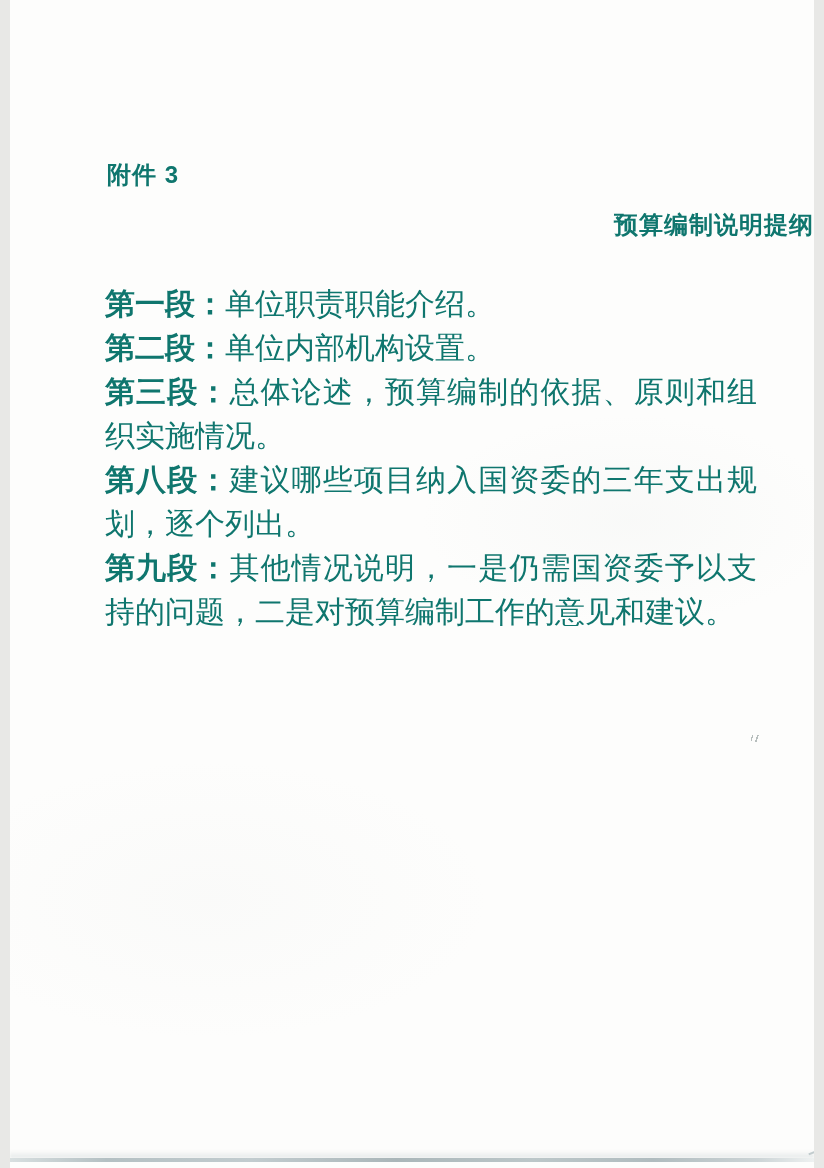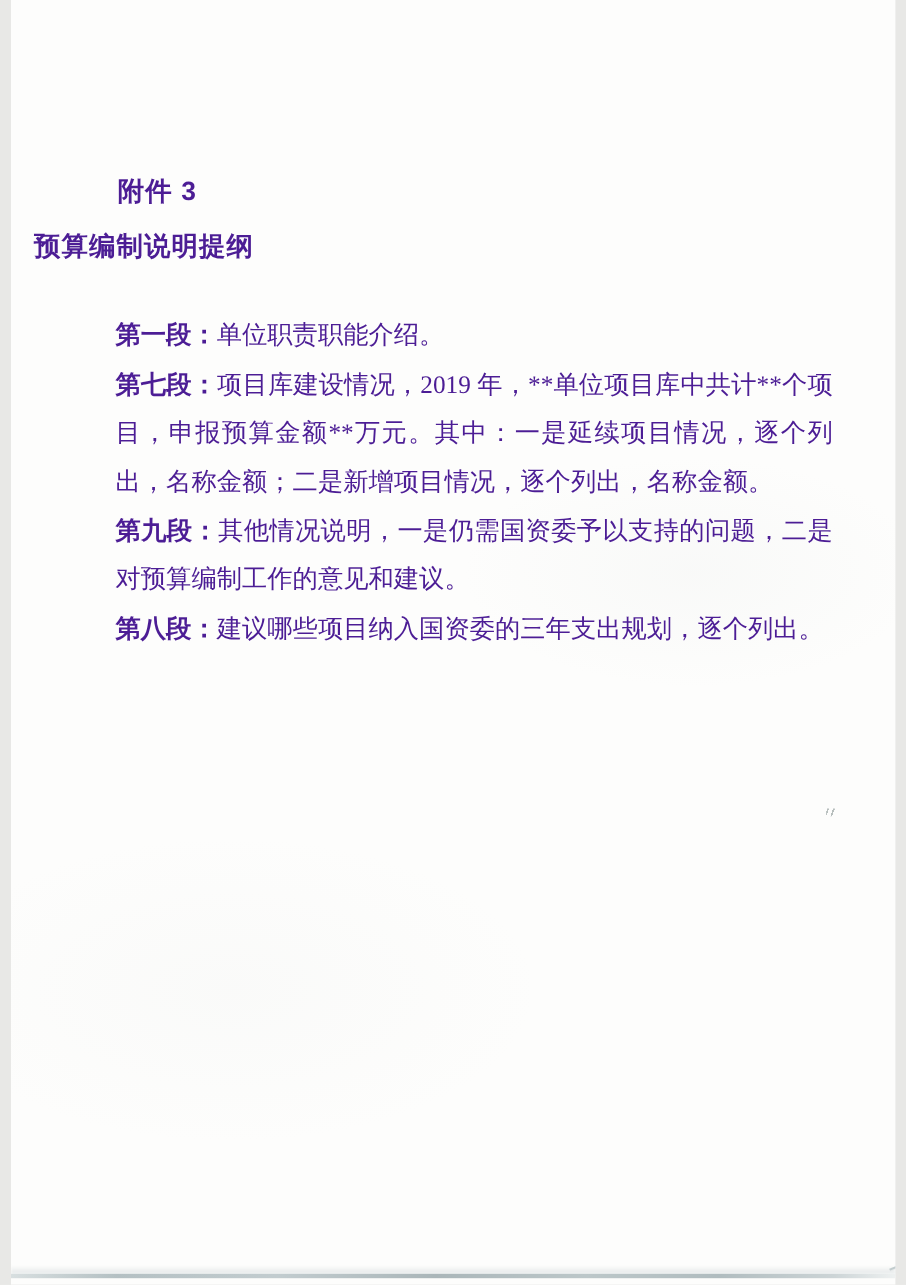--- a/index.html
+++ b/index.html
@@ -7,21 +7,21 @@
     padding: 0;
     background: #e8e8e6;
   }
   .page {
     position: relative;
     width: 804px;
     height: 1168px;
     margin: 0 auto;
     background: #fdfdfc;
     overflow: hidden;
-    color: #4c1d95;
+    color: #0f766e;
     font-family: "Liberation Serif", "DejaVu Serif", serif;
   }
   
   .page::before {
     content: "";
     position: absolute;
     inset: 0;
     background:
       radial-gradient(ellipse 300px 150px at 620px 520px, rgba(210,216,214,0.10), transparent 70%),
       radial-gradient(ellipse 400px 200px at 200px 900px, rgba(214,218,216,0.08), transparent 70%);
@@ -35,34 +35,34 @@
     line-height: 30px;
     font-weight: bold;
     font-family: "Liberation Sans", "DejaVu Sans", sans-serif;
     letter-spacing: 1px;
   }
   .doc-title {
     position: absolute;
     left: 0;
     top: 209px;
     width: 100%;
-    text-align: left;
+    text-align: right;
     text-indent: 21px; 
     font-size: 24px;
     line-height: 32px;
     font-weight: bold;
     font-family: "Liberation Sans", "DejaVu Sans", sans-serif;
     letter-spacing: 1px;
   }
   .content {
     position: absolute;
     left: 95px;
     top: 282px;
     width: 652px;
-    font-size: 23px;
+    font-size: 30px;
     line-height: 44px;
     text-align: justify;
     text-justify: inter-character;
   }
   .content p {
     margin: 0;
     padding: 0;
   }
   .para-label {
     font-weight: bold;
@@ -118,27 +118,30 @@
 
   <div class="attachment">附件 3</div>
 
   <div class="doc-title">预算编制说明提纲</div>
 
   <div class="content">
     <p>
       <span class="para-label">第一段：</span><span>单位职责职能介绍。</span>
     </p>
     <p>
-      <span class="para-label">第七段：</span><span>项目库建设情况，2019 年，**单位项目库中共计**个项目，申报预算金额**万元。其中：一是延续项目情况，逐个列出，名称金额；二是新增项目情况，逐个列出，名称金额。</span>
+      <span class="para-label">第二段：</span><span>单位内部机构设置。</span>
+    </p>
+    <p>
+      <span class="para-label">第三段：</span><span>总体论述，预算编制的依据、原则和组织实施情况。</span>
+    </p>
+    <p>
+      <span class="para-label">第八段：</span><span>建议哪些项目纳入国资委的三年支出规划，逐个列出。</span>
     </p>
     <p>
       <span class="para-label">第九段：</span><span>其他情况说明，一是仍需国资委予以支持的问题，二是对预算编制工作的意见和建议。</span>
-    </p>
-    <p>
-      <span class="para-label">第八段：</span><span>建议哪些项目纳入国资委的三年支出规划，逐个列出。</span>
     </p>
   </div>
 
   <div class="speck"></div>
   <div class="scan-edge-soft"></div>
   <div class="scan-edge"></div>
   <div class="scan-edge-hook"></div>
 
 </div>
 

